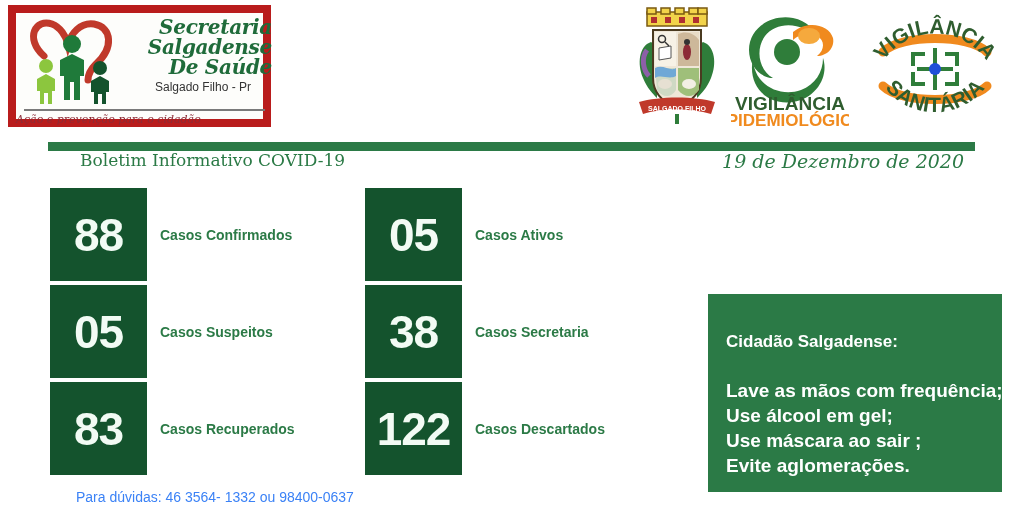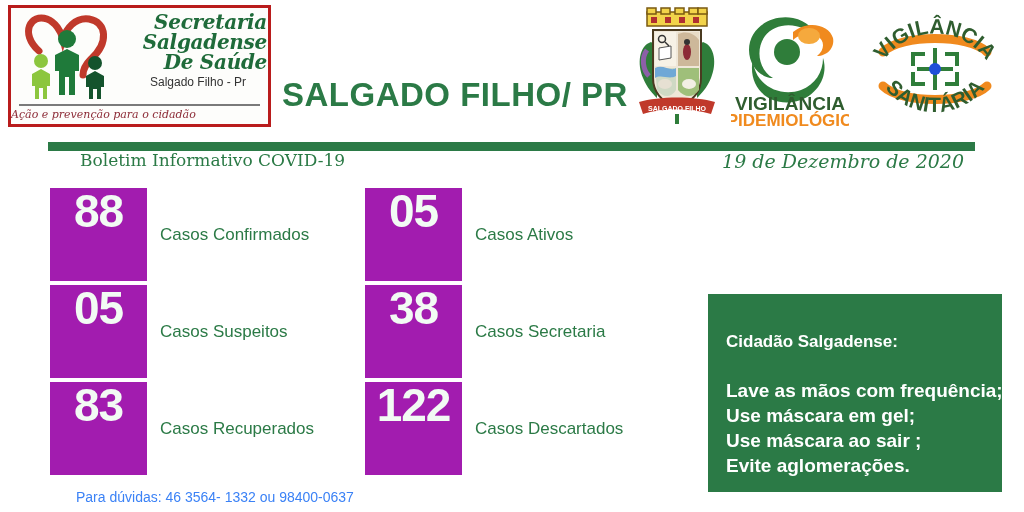--- a/index.html
+++ b/index.html
@@ -22,21 +22,21 @@
     left: 0; top: 0;
     width: 1024px; height: 138px;
   }
 
   
   #sms-logo {
     position: absolute;
     left: 8px; top: 5px;
     width: 263px; height: 122px;
     background: #fdfdfb;
-    border: 3px solid #b91c1c;
+    border: 8px solid #b91c1c;
     box-sizing: border-box;
   }
   #sms-art {
     position: absolute;
     left: 6px; top: 3px;
     width: 112px; height: 92px;
   }
   #sms-text {
     position: absolute;
     left: 118px; top: 4px;
@@ -143,38 +143,39 @@
   }
   #stats-left  { left: 50px;  top: 188px; }
   #stats-right { left: 365px; top: 188px; }
 
   .stat-row {
     position: relative;
     height: 93px;
   }
   .stat-box {
     width: 97px; height: 93px;
-    background: #a21caf;
+    background: #14532d;
     display: flex;
+    align-items: center;
     justify-content: center;
   }
   .stat-value {
     color: #f2fbf4;
     font-size: 46px;
     font-weight: bold;
     letter-spacing: -1px;
     line-height: 1;
   }
   .stat-label {
     position: absolute;
     left: 110px;
     top: 50%;
     transform: translateY(-50%);
-    font-size: 17px;
-    font-weight: normal;
+    font-size: 14px;
+    font-weight: bold;
     color: #2b7a46;
     white-space: nowrap;
   }
 
   
   #advice-panel {
     position: absolute;
     left: 708px; top: 294px;
     width: 294px; height: 198px;
     background: #2b7a46;
@@ -228,21 +229,20 @@
     <div id="sms-text">
       <div class="sms-line">Secretaria</div>
       <div class="sms-line">Salgadense</div>
       <div class="sms-line">De Saúde</div>
       <div id="sms-sub">Salgado Filho - Pr</div>
     </div>
     <div id="sms-rule"></div>
     <div id="sms-slogan">Ação e prevenção para o cidadão</div>
   </div>
 
-  <div id="main-title">SALGADO FILHO/ PR</div>
 
   <div id="coat-of-arms">
     <svg viewBox="0 0 92 122" width="92" height="122" aria-hidden="true">
 
       <g>
         <rect x="16" y="6" width="60" height="14" fill="#f2d34a" stroke="#7a5a12" stroke-width="1.5"></rect>
         <rect x="16" y="2" width="9" height="6" fill="#f2d34a" stroke="#7a5a12" stroke-width="1.5"></rect>
         <rect x="30" y="2" width="9" height="6" fill="#f2d34a" stroke="#7a5a12" stroke-width="1.5"></rect>
         <rect x="44" y="2" width="9" height="6" fill="#f2d34a" stroke="#7a5a12" stroke-width="1.5"></rect>
         <rect x="58" y="2" width="9" height="6" fill="#f2d34a" stroke="#7a5a12" stroke-width="1.5"></rect>
@@ -363,18 +363,18 @@
     <div class="stat-box">
       <span class="stat-value">122</span>
     </div>
     <div class="stat-label">Casos Descartados</div>
   </div>
 </div>
 
 <div id="advice-panel">
   <div id="advice-heading">Cidadão Salgadense:</div>
   <div class="advice-item">Lave as mãos com frequência;</div>
-  <div class="advice-item">Use máscara em gel;</div>
+  <div class="advice-item">Use álcool em gel;</div>
   <div class="advice-item">Use máscara ao sair ;</div>
   <div class="advice-item">Evite aglomerações.</div>
 </div>
 
 <div id="footer-contact">Para dúvidas: 46 3564- 1332 ou 98400-0637</div>
 
 </body></html>

